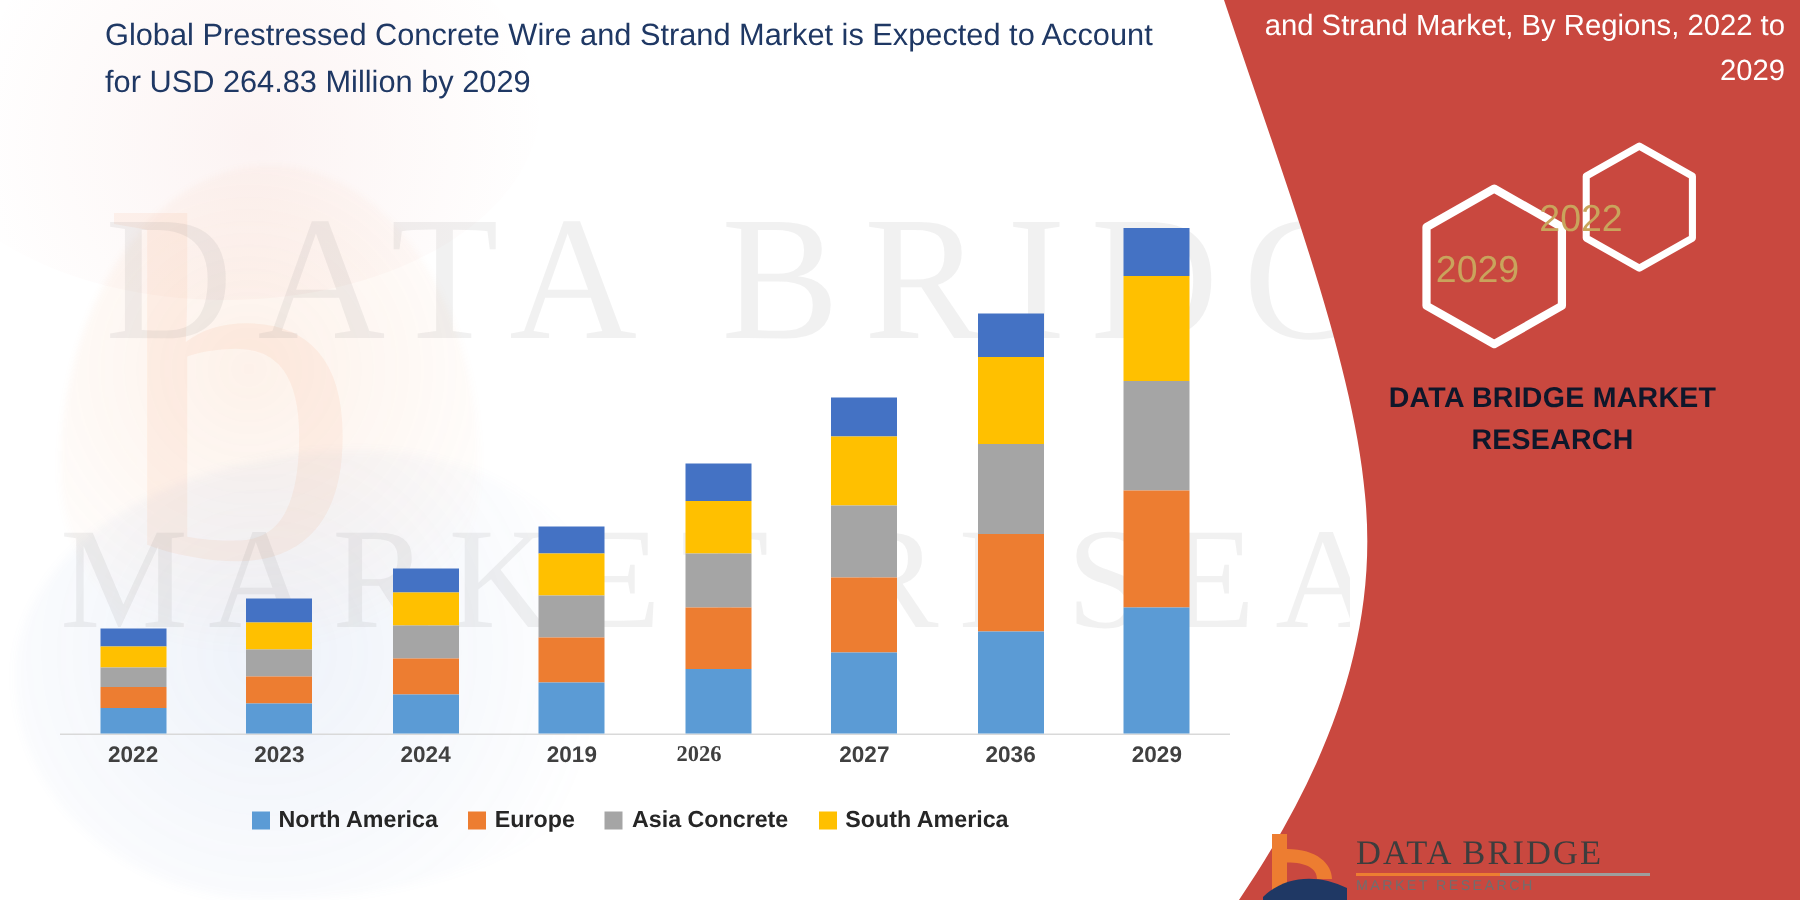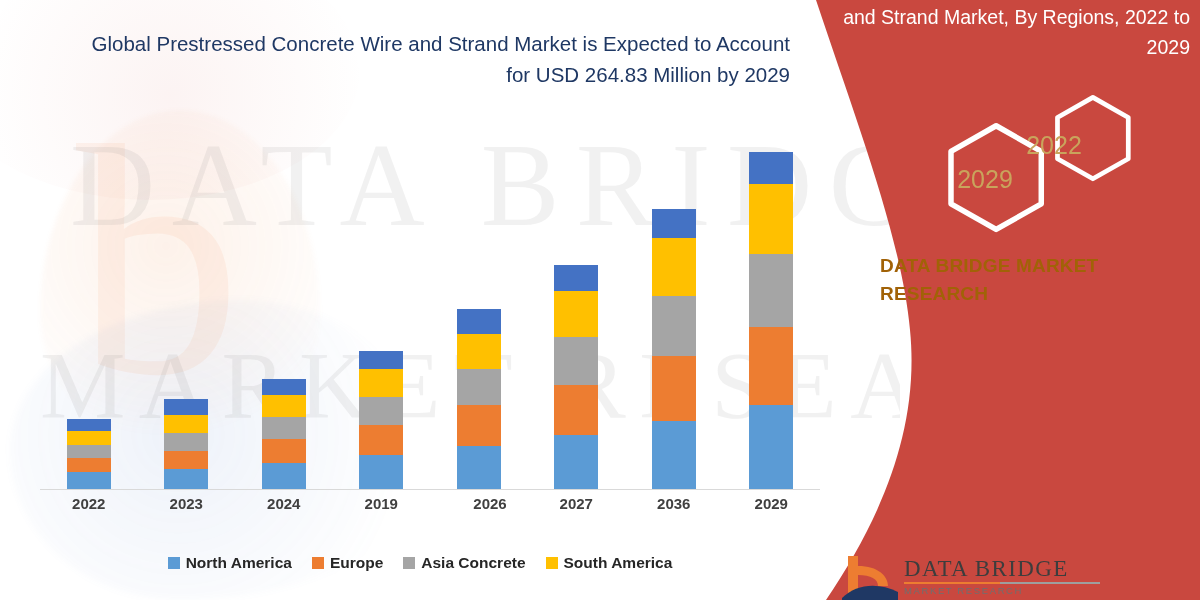--- a/index.html
+++ b/index.html
@@ -53,26 +53,25 @@
     position:absolute; left:76px; top:96px;
     font-family:"Liberation Serif", serif;
     font-size:330px; line-height:330px;
     color:rgba(237,125,49,0.075);
     font-weight:400;
   }
 
   
   .title {
     position:absolute; left:70px; top:8px; width:720px;
-    text-align:right;
+    text-align:left;
     color:#1F3864;
     font-size:20.5px;
     line-height:31px;
     font-weight:400;
-    margin-top:20px;
   }
 
   
   .chart { position:absolute; left:40px; top:100px; width:780px; height:390px; }
   .plot  { position:absolute; left:0; bottom:0; width:780px; height:390px; }
   .axis-line {
     position:absolute; left:0; bottom:0; width:780px; height:1px;
     background:#d9d9d9;
   }
   .bar-group {
@@ -83,21 +82,21 @@
 
   .xaxis { position:absolute; left:40px; top:495px; width:780px; height:26px; }
   .xtick {
     position:absolute; width:90px; text-align:center;
     font-size:15px; font-weight:bold; color:#404040;
   }
 
   
   .legend {
     position:absolute; left:40px; top:538px; width:760px;
-    display:flex; align-items:center; justify-content:center; gap:20px;margin-top:16px;
+    display:flex; align-items:center; justify-content:center; gap:20px;
   }
   .legend-item { display:flex; align-items:center; gap:6px; }
   .swatch { width:12px; height:12px; display:block; }
   .legend-label { font-size:15.5px; font-weight:bold; color:#262626; white-space:nowrap; }
 
   
   .right-pane {
     position:absolute; left:760px; top:0; width:440px; height:600px; overflow:hidden;
   }
   .right-pane svg.shape { position:absolute; left:0; top:0; }
@@ -106,21 +105,21 @@
   .right-title {
     position:absolute; left:78px; top:2px; width:352px;
     text-align:right; color:#ffffff;
     font-size:19.5px; line-height:30px; font-weight:400;
   }
 
   .hexwrap { position:absolute; left:0; top:0; width:440px; height:600px; }
 
   .brand {
     position:absolute; left:120px; top:252px; width:310px;
-    text-align:left; color:#a16207;
+    text-align:center; color:#0f172a;
     font-size:19px; line-height:28px; font-weight:bold;
     letter-spacing:0.01em;
   }
 
   
   .logo { position:absolute; left:82px; top:552px; width:358px; height:48px; overflow:hidden; }
   .logo-text {
     position:absolute; left:62px; top:4px;
     font-family:"Liberation Serif", serif;
     font-size:23px; letter-spacing:0.06em; color:#3d3d3d;
@@ -214,21 +213,21 @@
             <div class="seg" style="background: rgb(68, 114, 196); height: 32.4px;"></div>
           </div>
         </div>
     </div>
 
     <div class="xaxis" id="xaxis">
         <div class="xtick" style="left: 3.75px;">2022</div>
         <div class="xtick" style="left: 101.25px;">2023</div>
         <div class="xtick" style="left: 198.75px;">2024</div>
         <div class="xtick" style="left: 296.25px;">2019</div>
-        <div class="xtick" style="left: 405px;">2026</div>
+        <div class="xtick" style="left: 381px; font-family: Liberation Serif, serif;">2026</div>
         <div class="xtick" style="left: 491.25px; text-align: center;">2027</div>
         <div class="xtick" style="left: 588.75px;">2036</div>
         <div class="xtick" style="left: 686.25px;">2029</div>
       </div>
 
     <div class="legend" id="legend">
         <div class="legend-item">
           <span class="swatch" style="background: rgb(91, 155, 213);"></span>
           <span class="legend-label">North America</span>
         </div>

